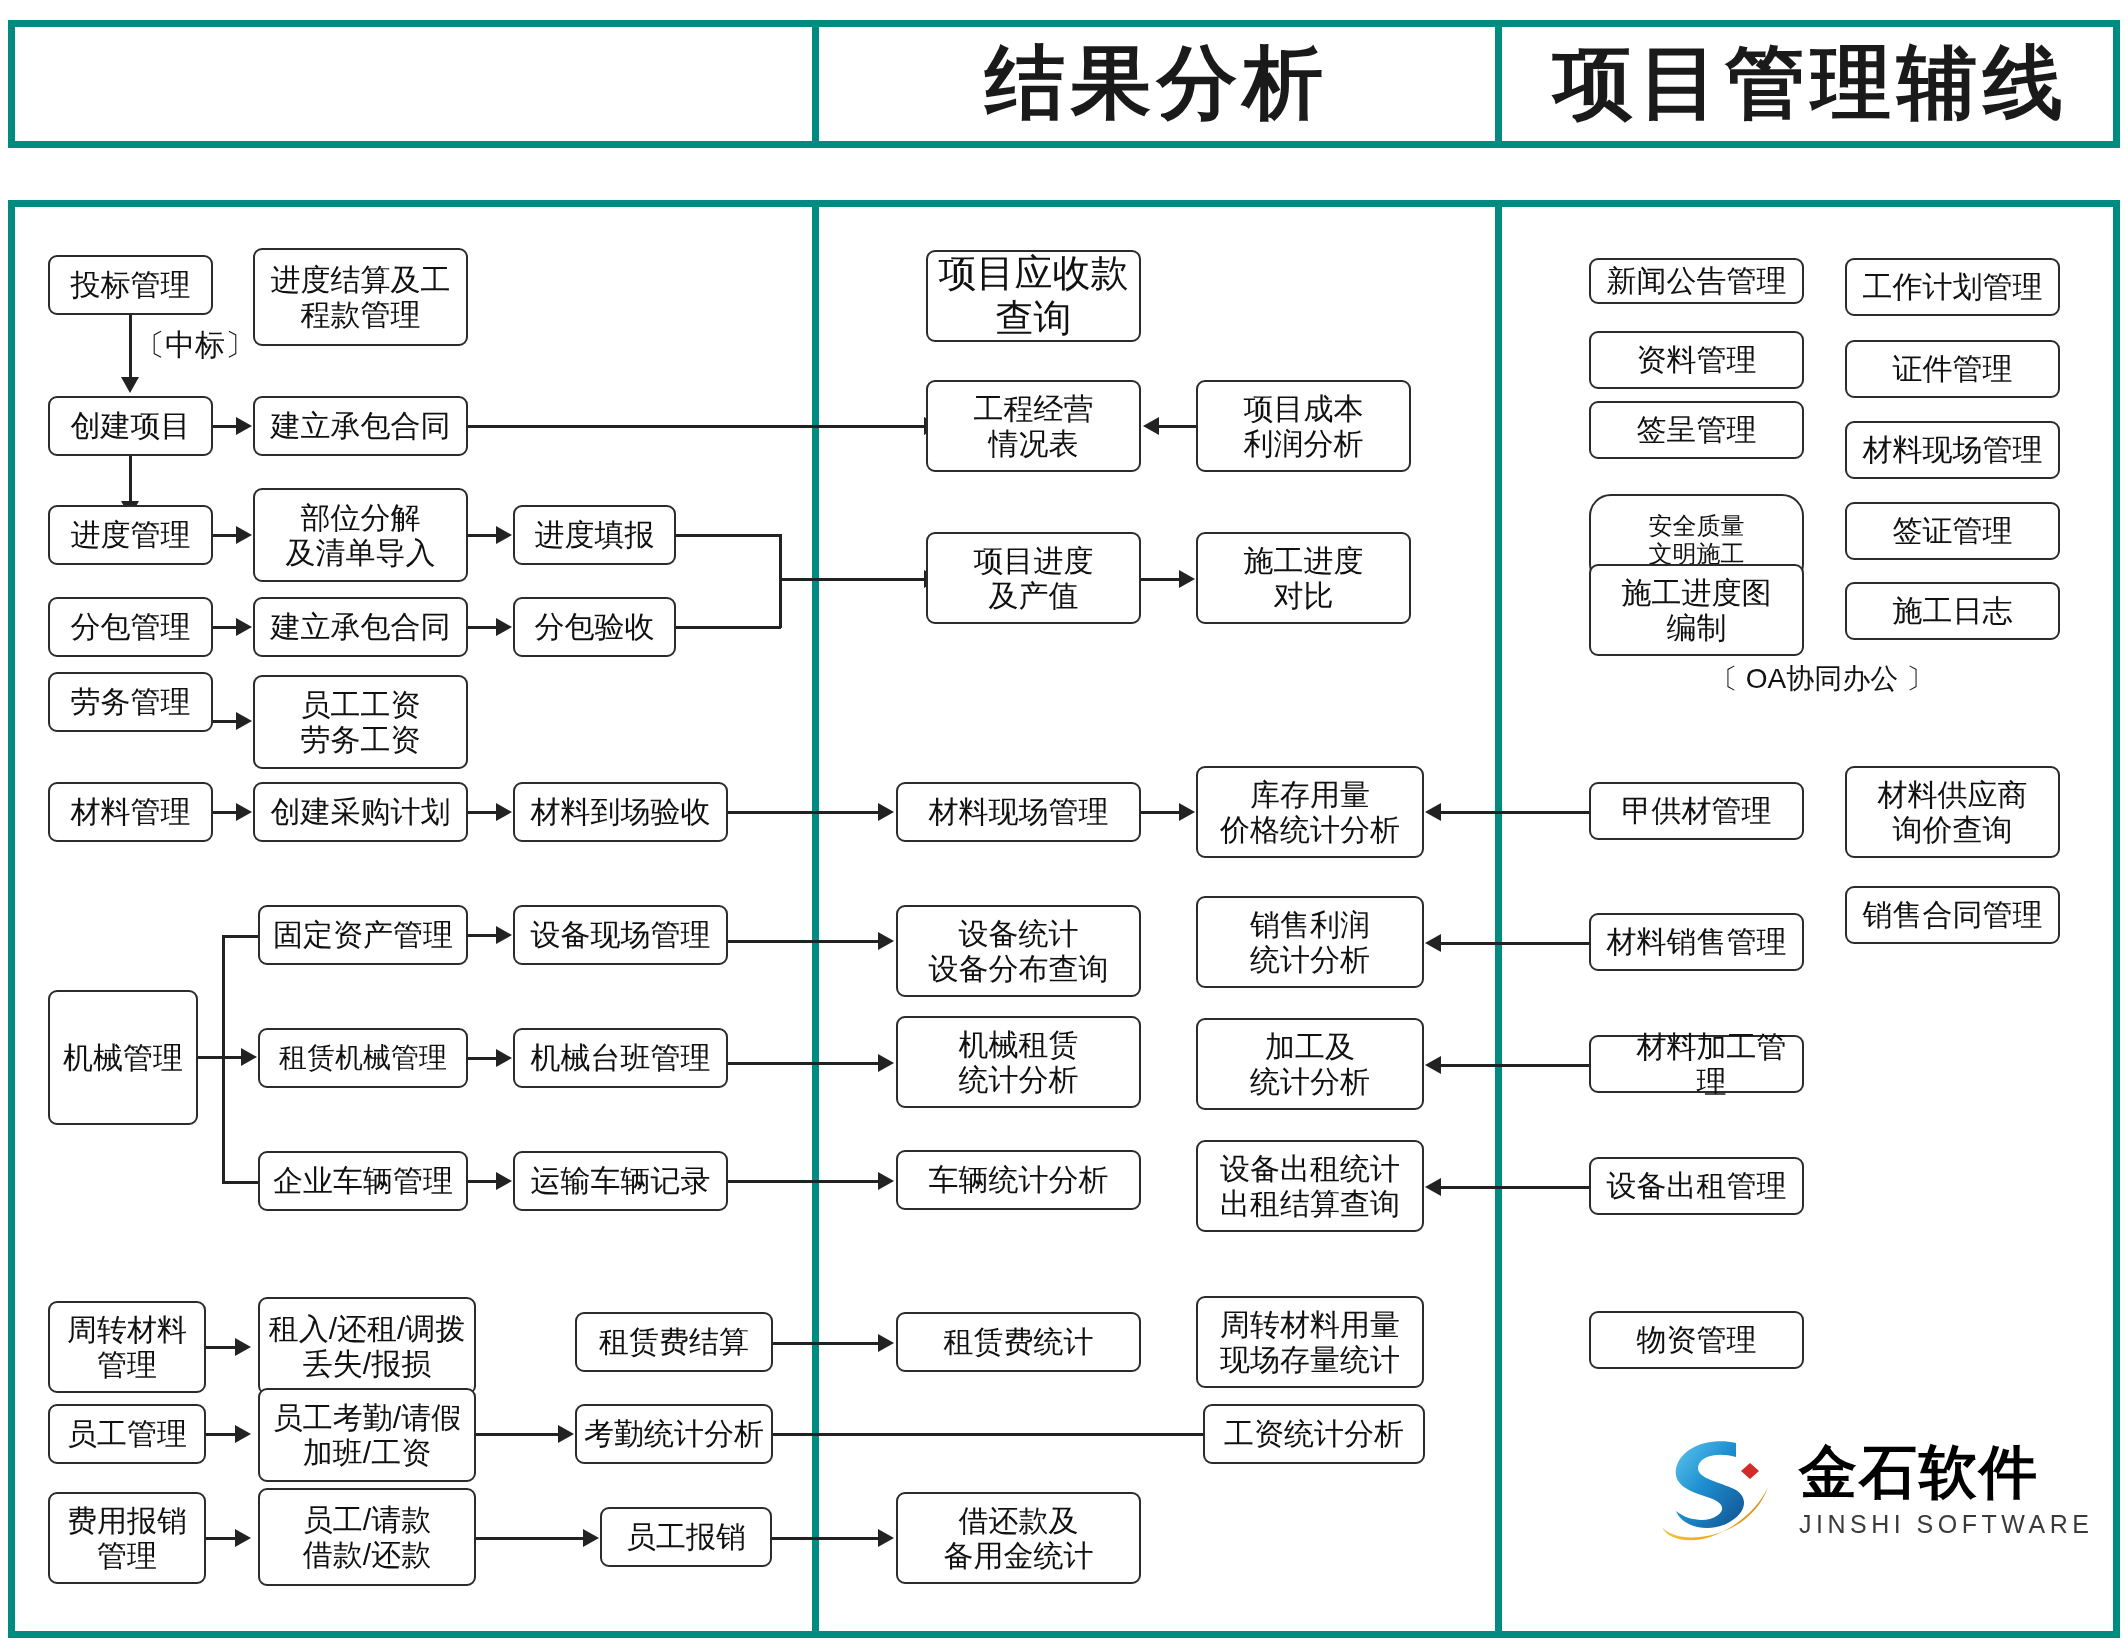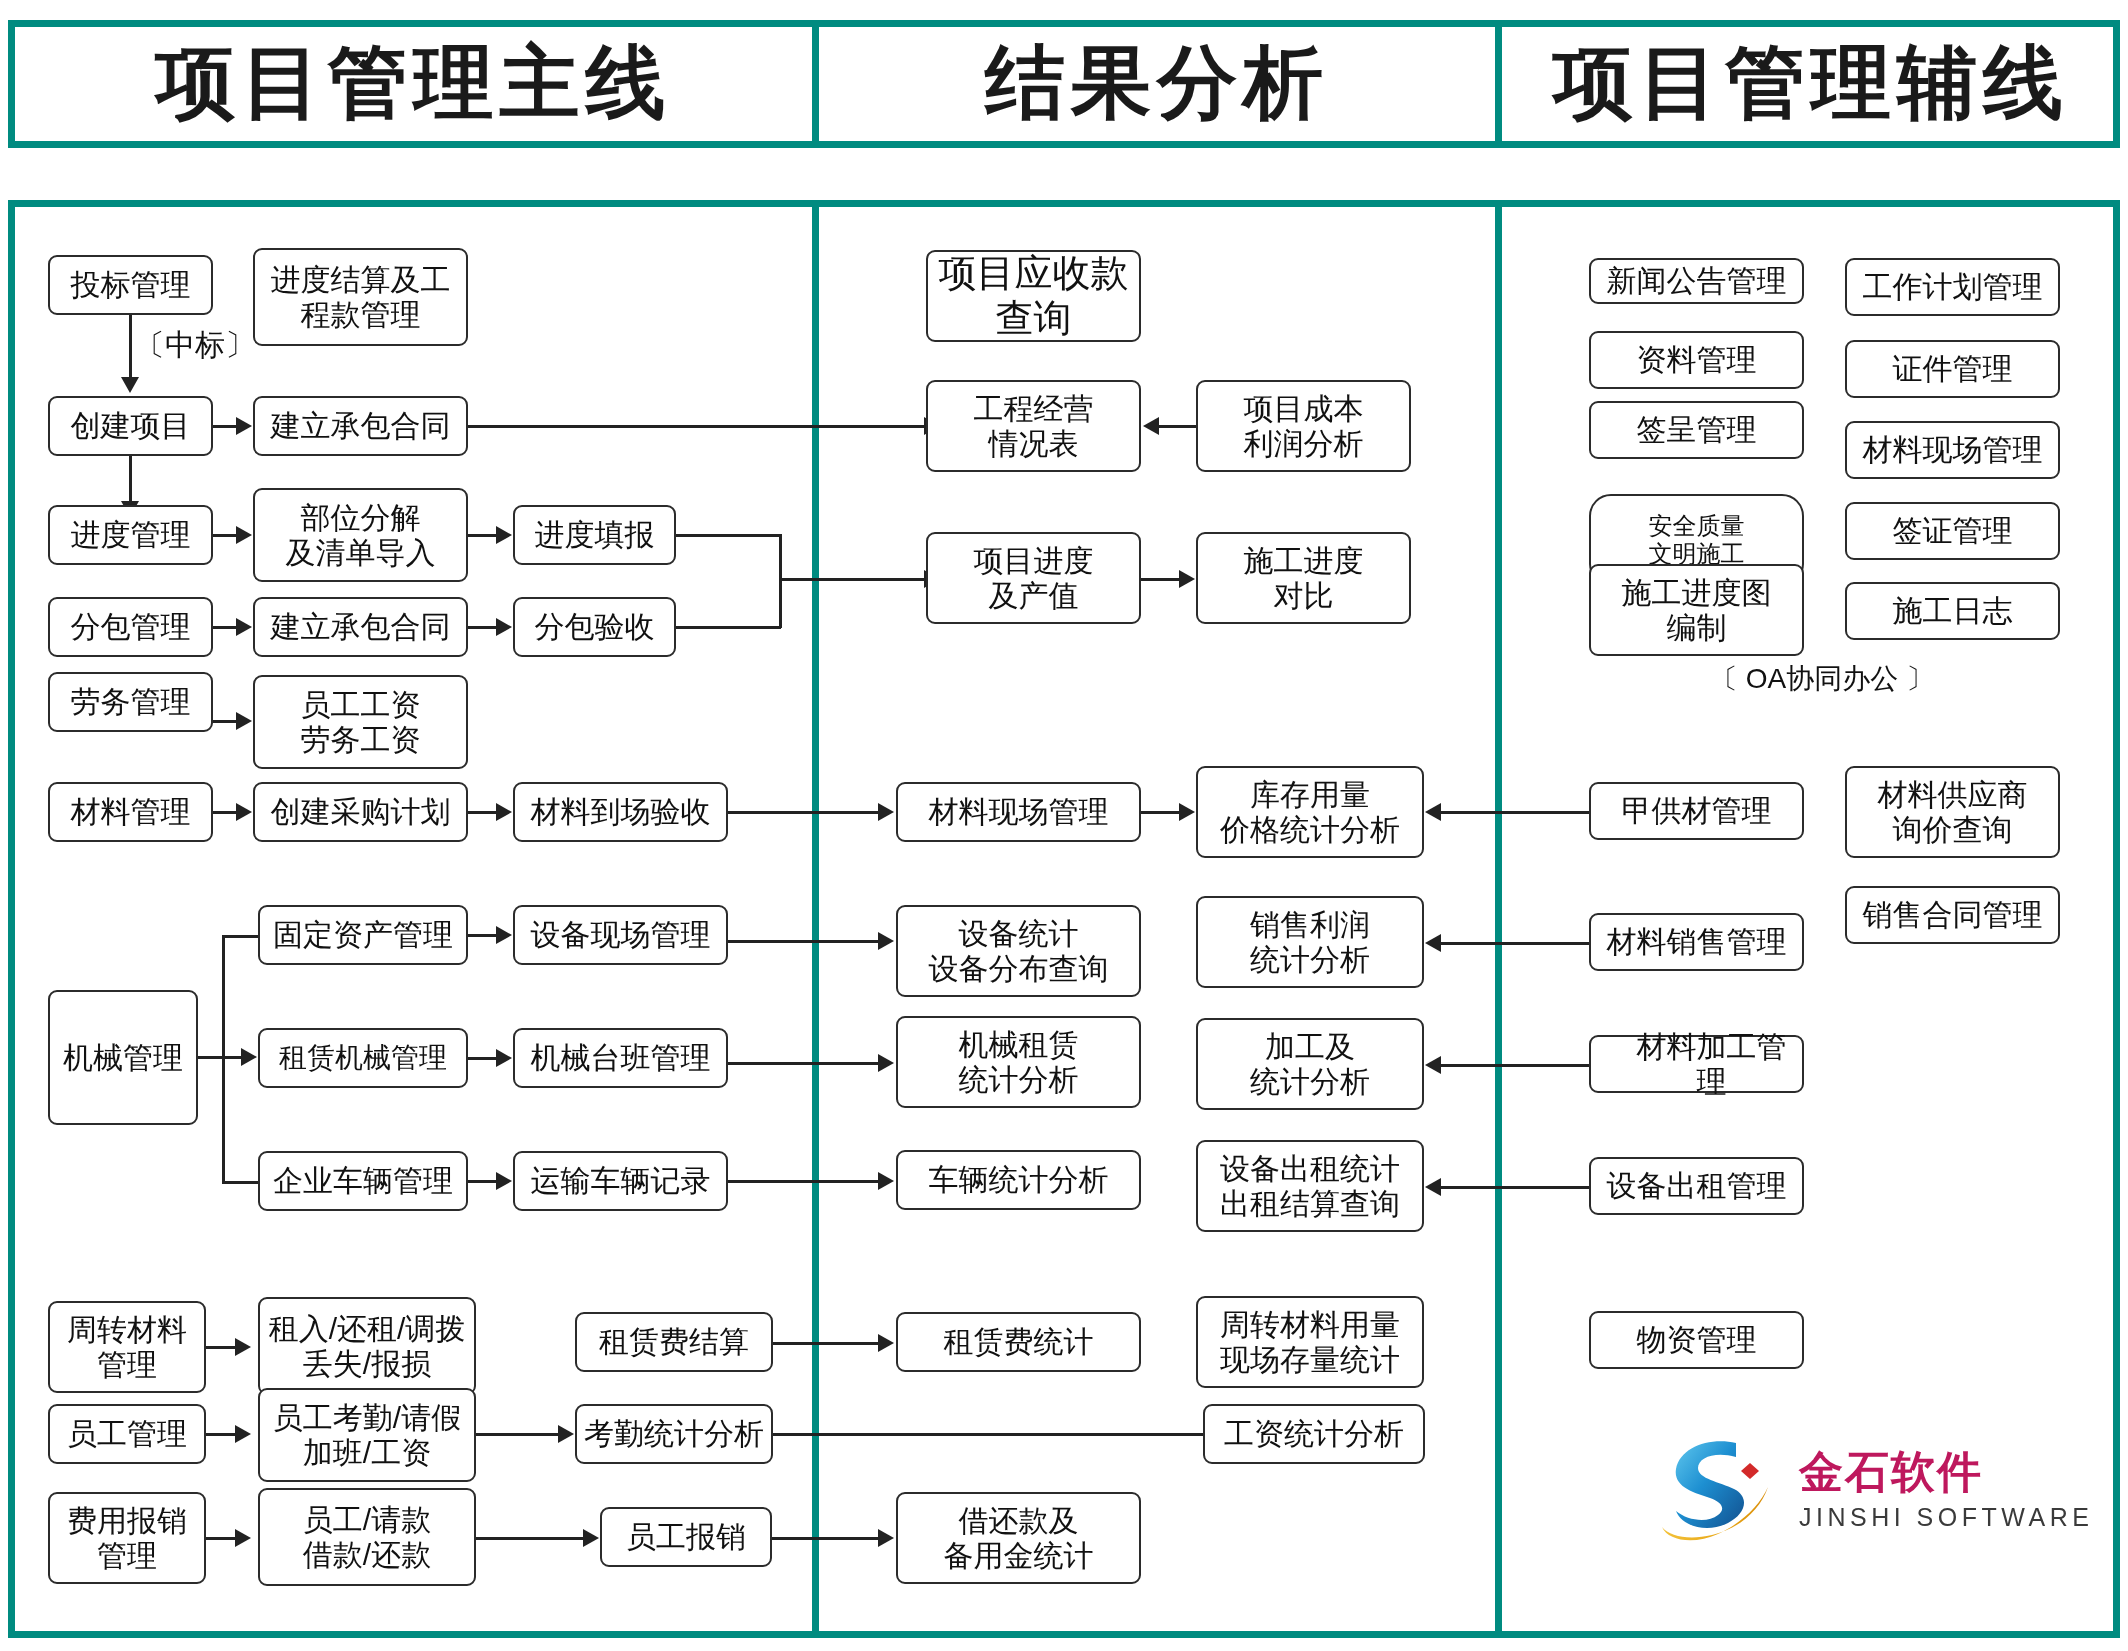--- a/index.html
+++ b/index.html
@@ -28,35 +28,34 @@
   .arr-r{border-top:9px solid transparent;border-bottom:9px solid transparent;border-left:16px solid #222;}
   .arr-l{border-top:9px solid transparent;border-bottom:9px solid transparent;border-right:16px solid #222;}
   .arr-d{border-left:9px solid transparent;border-right:9px solid transparent;border-top:16px solid #222;}
 
   
   .brk{position:absolute;white-space:nowrap;color:#111;}
 
   
   .logo{position:absolute;display:flex;align-items:center;}
   .logo-txt{display:flex;flex-direction:column;margin-left:14px;}
-  .logo-cn{font-family:"DejaVu Sans","Liberation Sans",sans-serif;font-weight:bold;font-size:44px;
-           letter-spacing:2px;color:#be185d;line-height:1;}
+  .logo-cn{font-family:"DejaVu Sans","Liberation Sans",sans-serif;font-weight:bold;font-size:58px;
+           letter-spacing:2px;color:#000000;line-height:1;}
   .logo-en{font-family:"Liberation Sans",sans-serif;font-size:25px;letter-spacing:4.5px;
            color:#3a3a3a;margin-top:9px;}
 </style>
 </head>
 <body>
 
 <div id="page" style="--teal:#008B80">
 
   <div class="frame" style="left:8px;top:20px;width:2112px;height:128px;"></div>
   <div class="vline" style="left:812px;top:20px;width:7px;height:128px;"></div>
   <div class="vline" style="left:1495px;top:20px;width:7px;height:128px;"></div>
 
-  <div class="col-title" style="left:15px;top:22px;width:797px;height:124px;font-size:80px;">项目管理主线</div>
   <div class="col-title" style="left:819px;top:22px;width:676px;height:124px;font-size:80px;">结果分析</div>
   <div class="col-title" style="left:1502px;top:22px;width:618px;height:124px;font-size:80px;">项目管理辅线</div>
 
   <div class="frame" style="left:8px;top:200px;width:2112px;height:1438px;"></div>
   <div class="vline" style="left:812px;top:200px;width:7px;height:1438px;"></div>
   <div class="vline" style="left:1495px;top:200px;width:7px;height:1438px;"></div>
 
   <div class="bx" style="left:48px;top:255px;width:165px;height:60px;font-size:30px;">投标管理</div>
   <div class="bx" style="left:253px;top:248px;width:215px;height:98px;font-size:30px;">进度结算及工
 程款管理</div>

